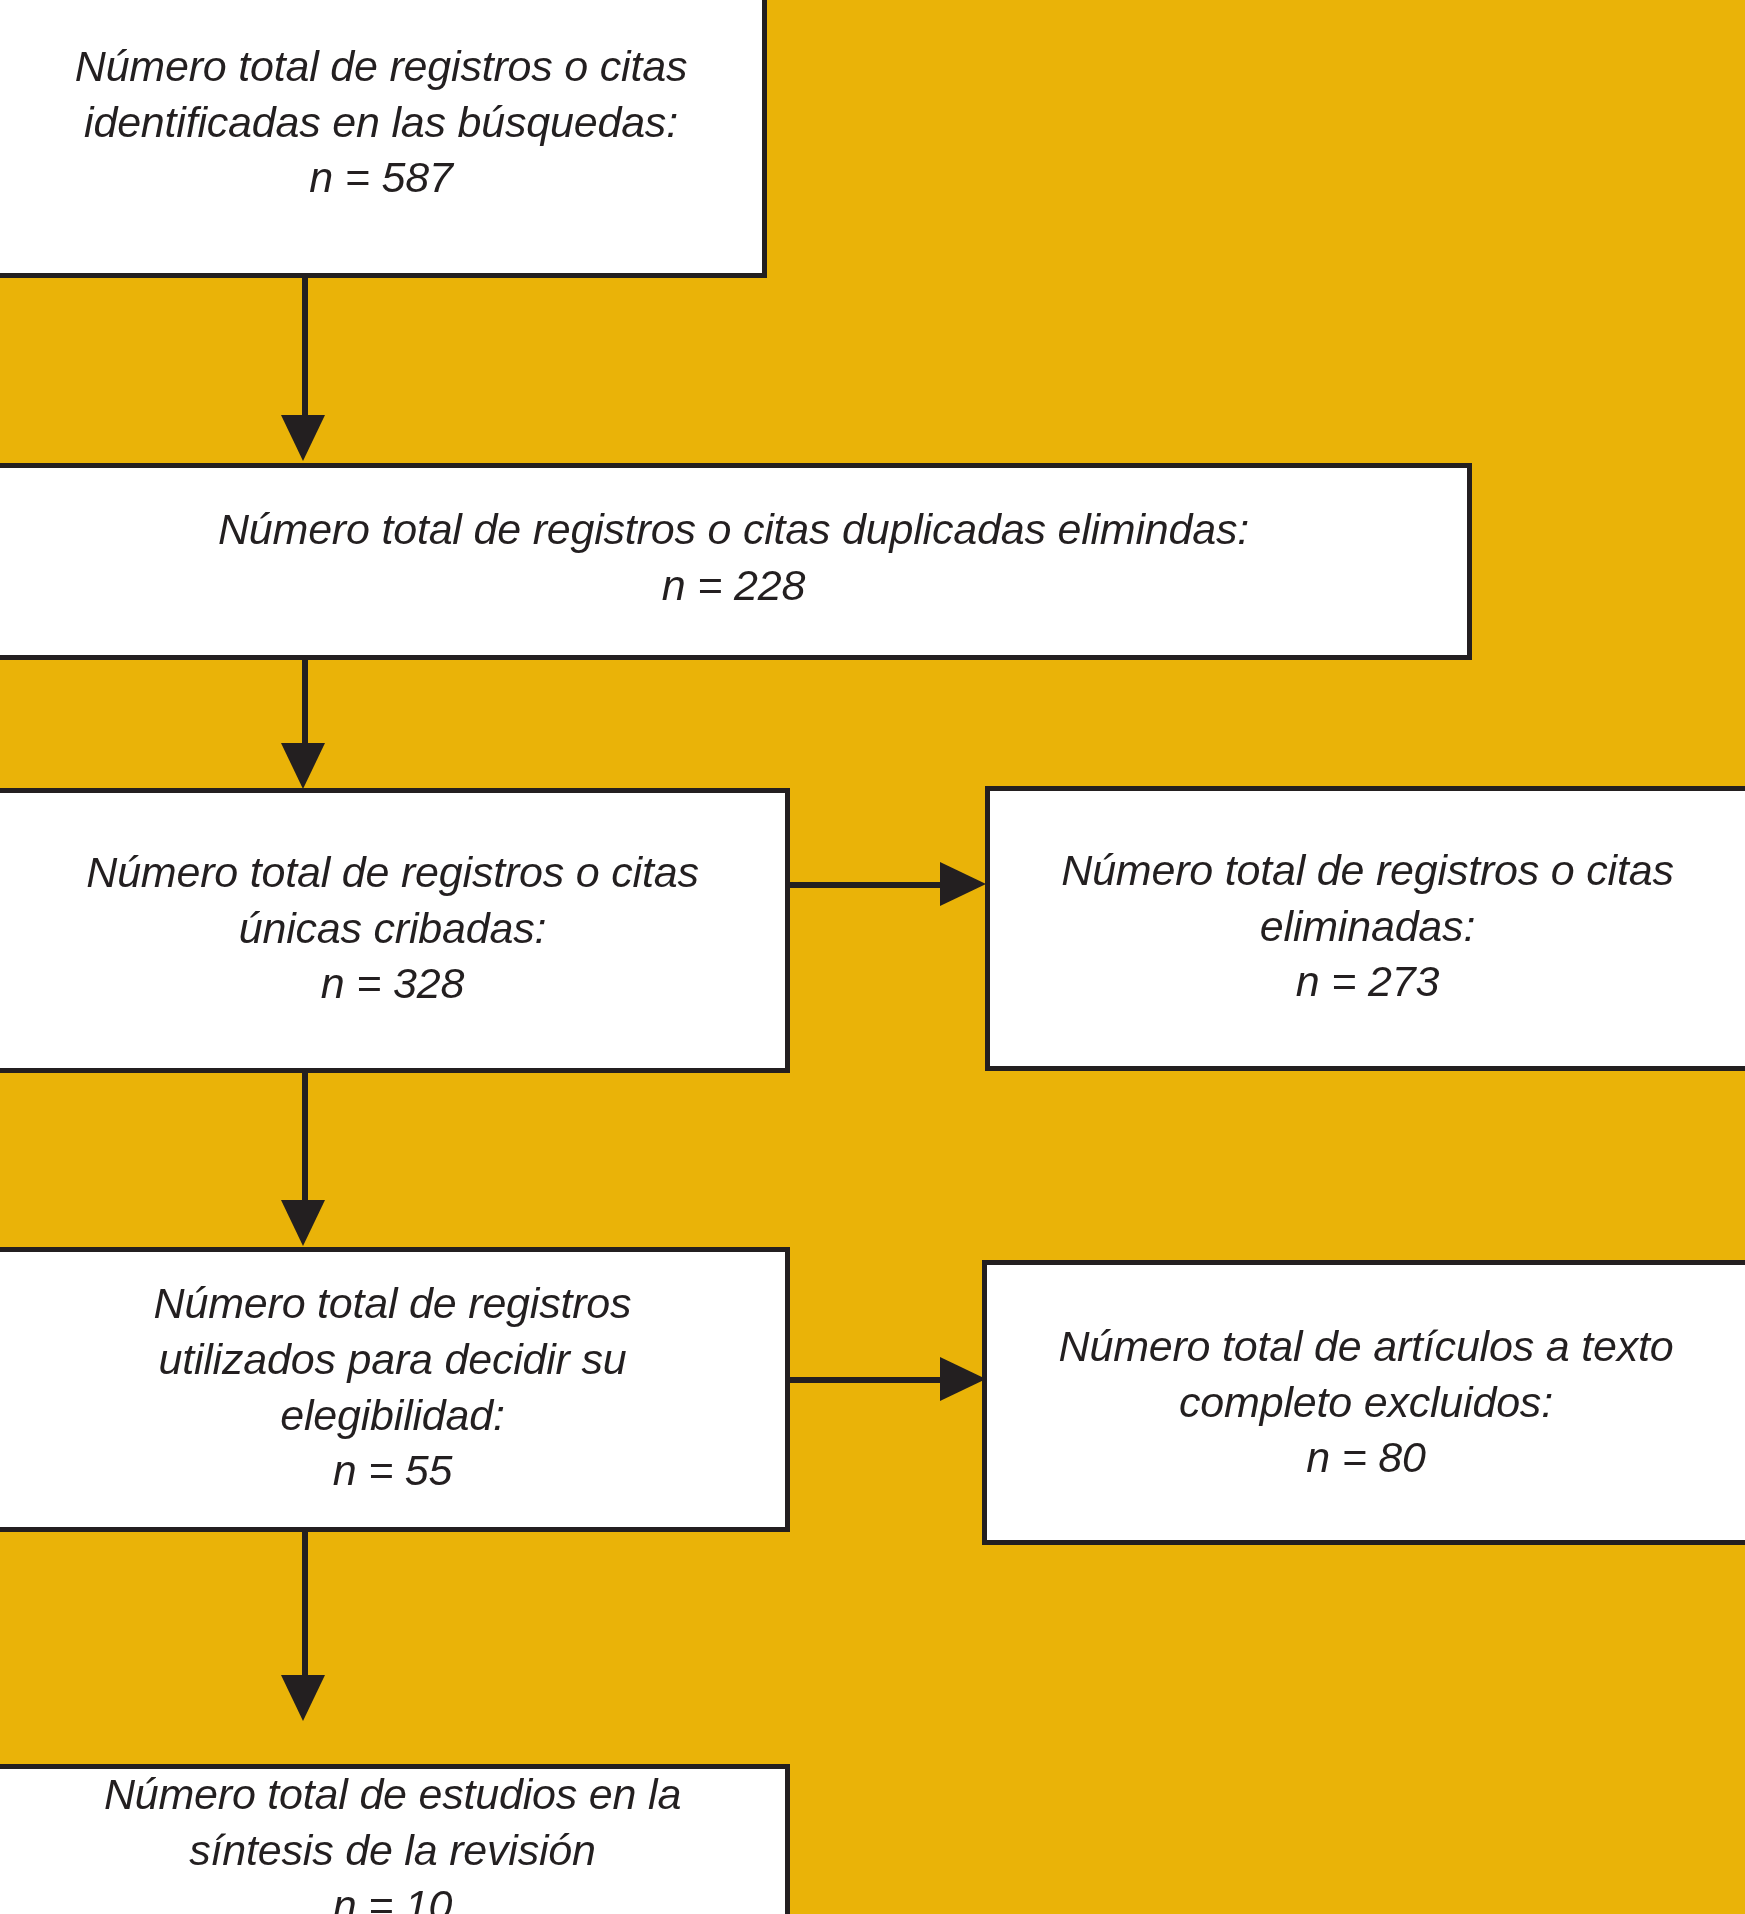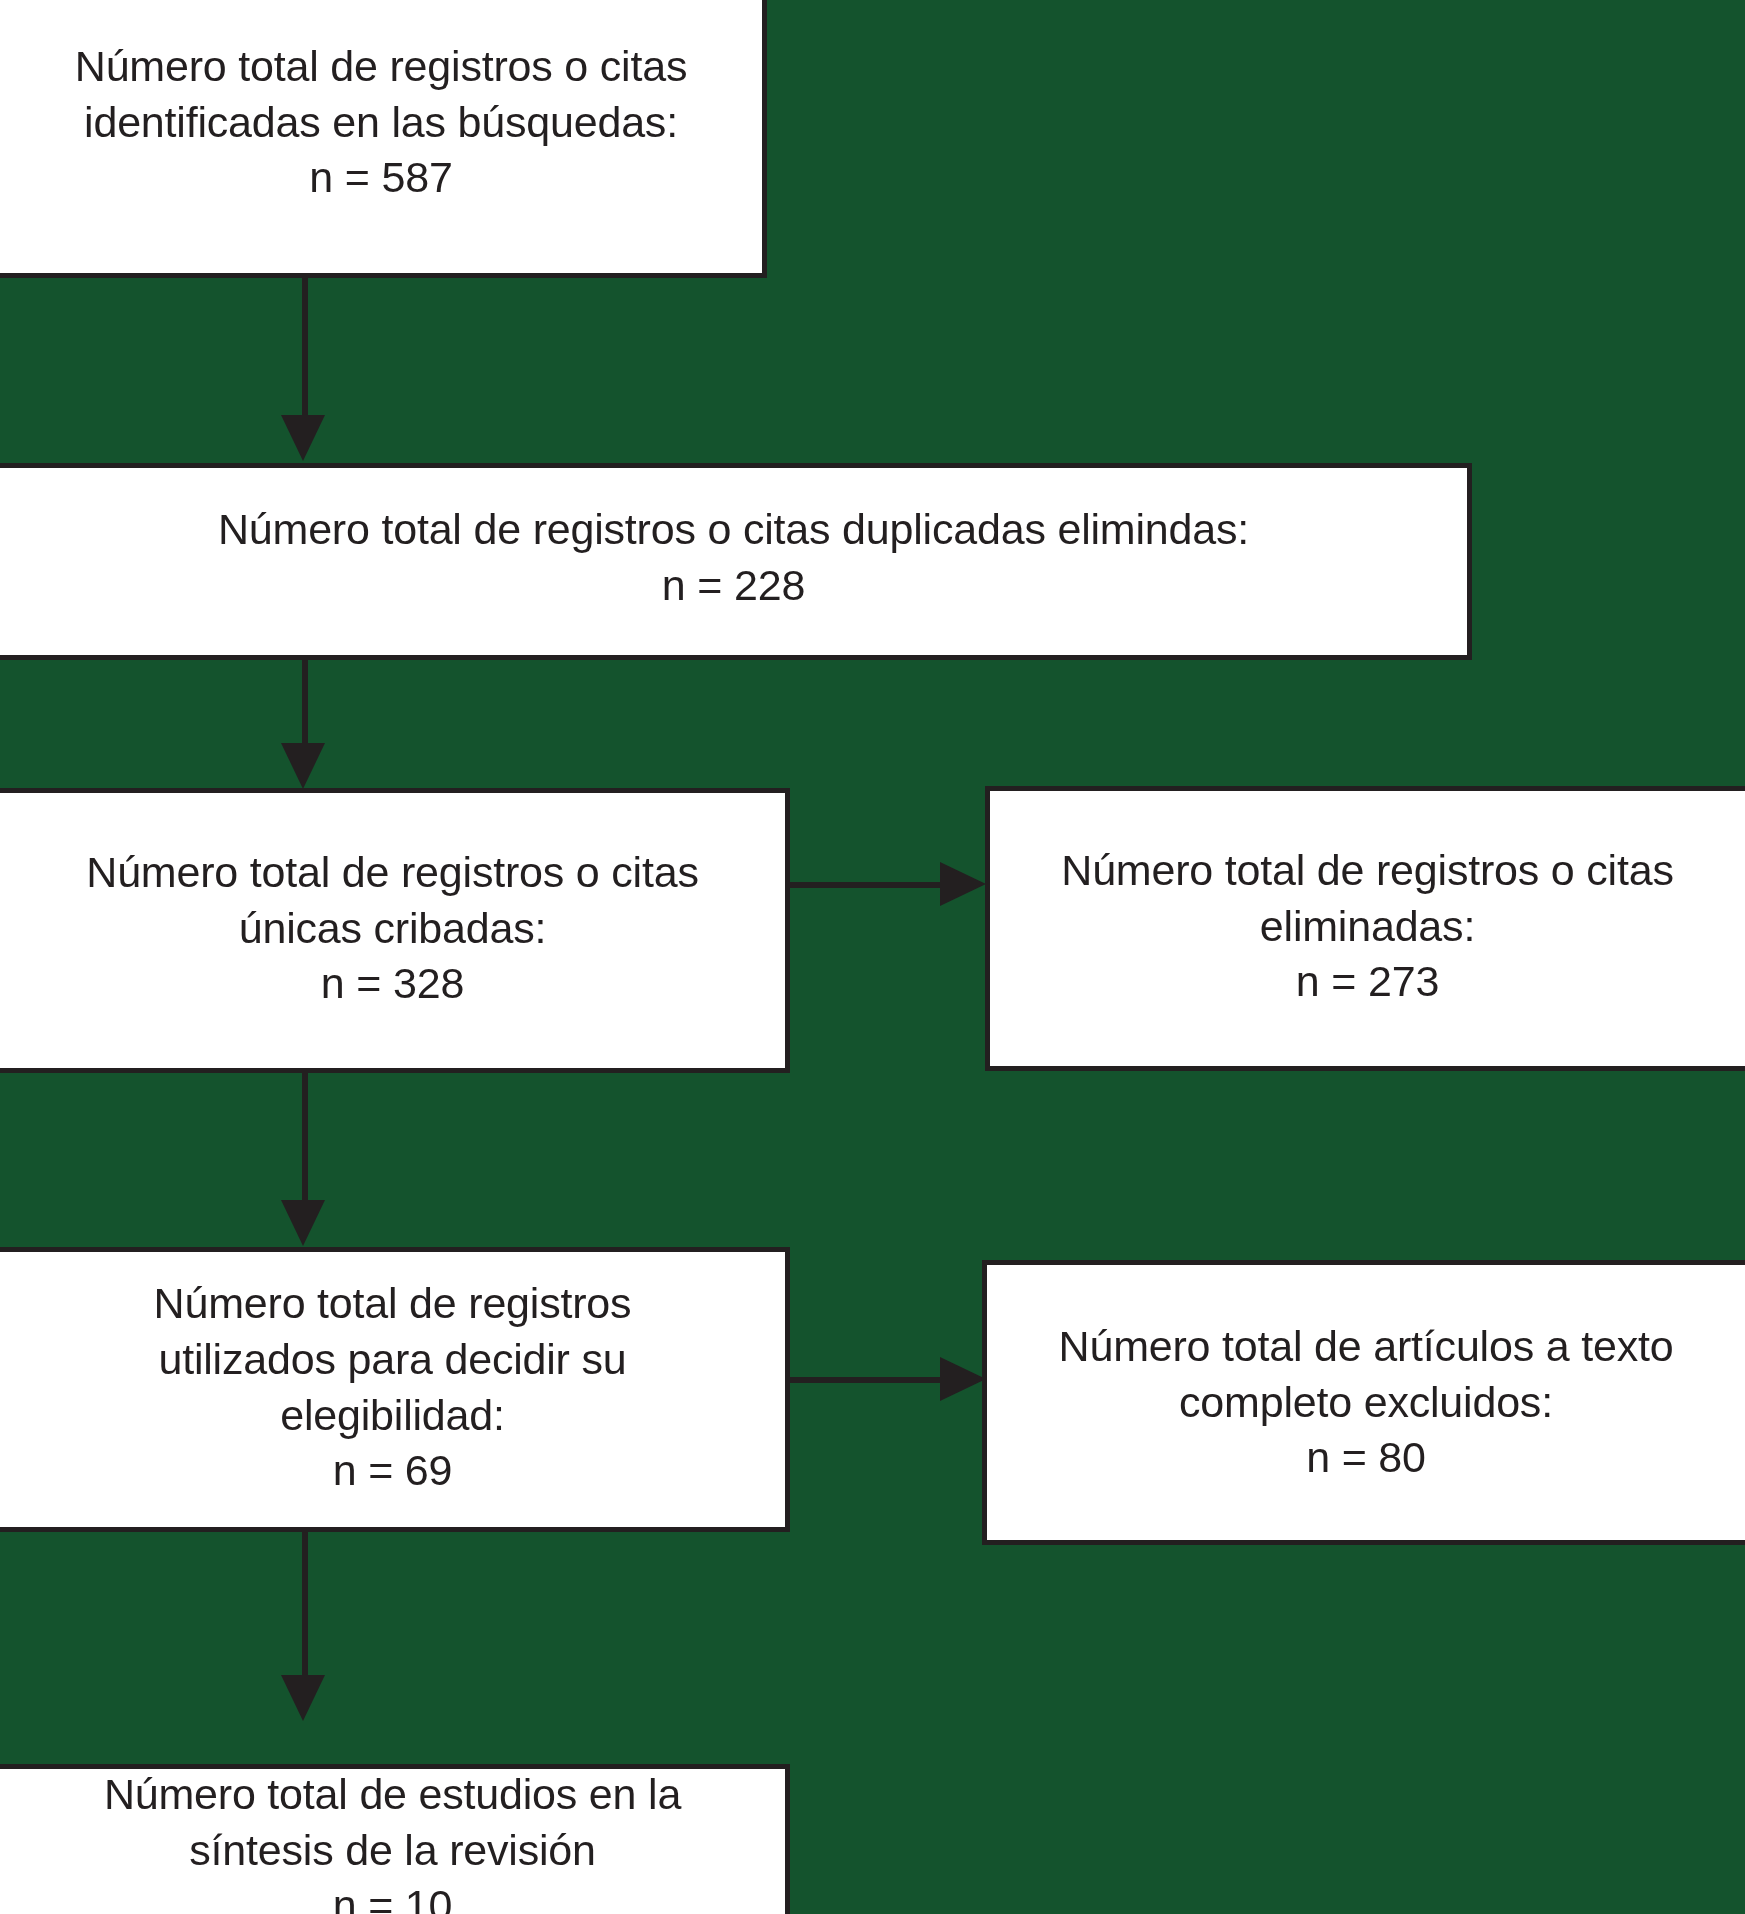--- a/index.html
+++ b/index.html
@@ -5,23 +5,24 @@
 <style>
   html, body {
     margin: 0;
     padding: 0;
     background: #ffffff;
   }
   #canvas {
     position: relative;
     width: 1745px;
     height: 1914px;
-    background: #14532d;
+    background: #eab308;
     font-family: "Liberation Sans", sans-serif;
     overflow: hidden;
+    font-style: italic;
   }
   .node {
     position: absolute;
     box-sizing: border-box;
     border: 5px solid #231f20;
     background: #ffffff;
     display: flex;
     align-items: center;
     justify-content: center;
     text-align: center;
@@ -138,21 +139,21 @@
 n = 273</span>
   </div>
 
   <div class="conn v-line" id="conn4-line"></div>
   <div class="arrow-down" id="conn4-head"></div>
 
   <div class="node" id="node-eligibility">
     <span class="node-text">Número total de registros
 utilizados para decidir su
 elegibilidad:
-n = 69</span>
+n = 55</span>
   </div>
 
   <div class="conn h-line" id="conn5-line"></div>
   <div class="arrow-right" id="conn5-head"></div>
 
   <div class="node" id="node-excluded">
     <span class="node-text">Número total de artículos a texto
 completo excluidos:
 n = 80</span>
   </div>

